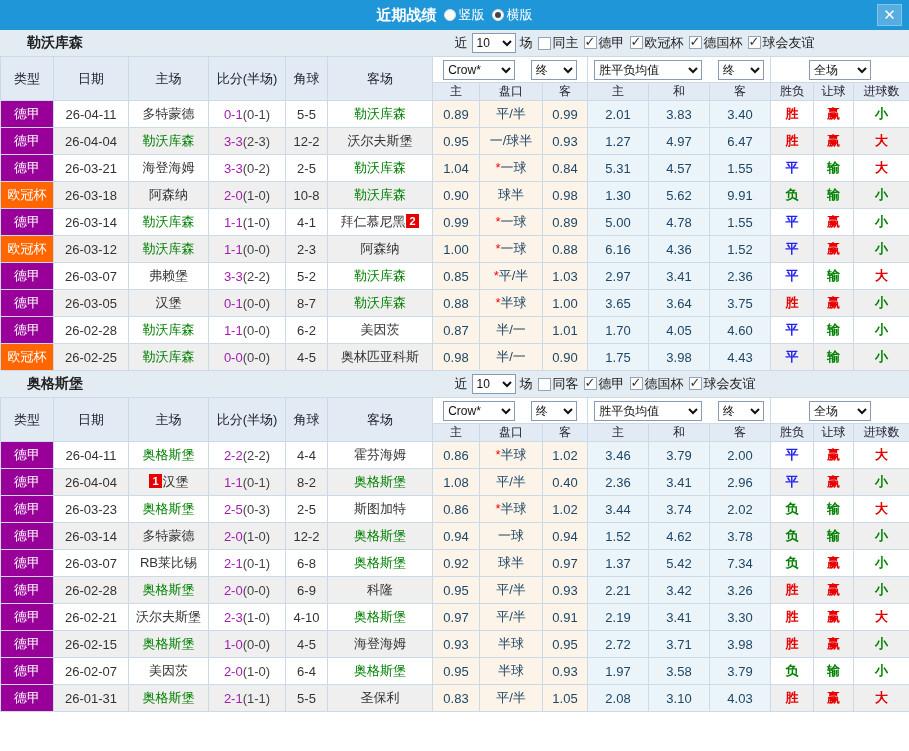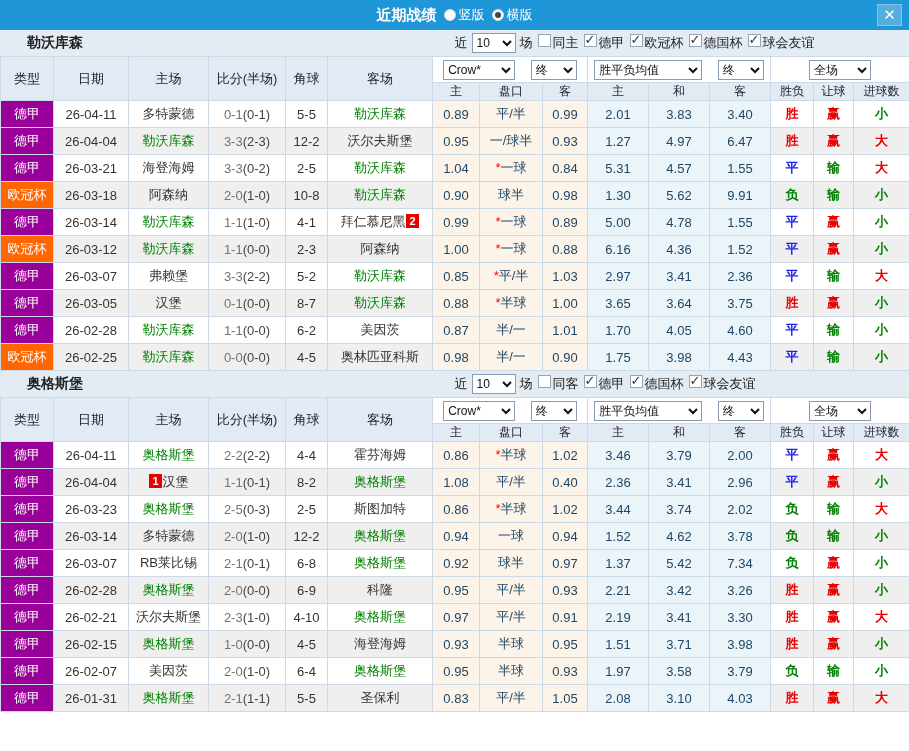--- a/index.html
+++ b/index.html
@@ -26,21 +26,21 @@
   .close-btn {
     position: absolute; right: 7px; top: 4px; width: 25px; height: 22px;
     background: #55ade0; border: 1px solid #83c4ec; color: #fff;
     font-size: 15px; font-weight: bold; line-height: 20px; text-align: center; cursor: pointer;
   }
   
   .section-header { height: 26px; background: #e4ecf3; position: relative; display: flex; align-items: center; }
   .team-name { font-weight: bold; font-size: 14px; color: #222; margin-left: 27px; }
   .filters { position: absolute; left: 50%; display: flex; align-items: center; font-size: 13px; color: #222; white-space: nowrap; }
   .filters select { margin: 0 4px; }
-  .cb-opt { display: inline-flex; margin-left: 5px; cursor: pointer; }
+  .cb-opt { display: inline-flex; align-items: center; margin-left: 5px; cursor: pointer; }
   .cb {
     width: 13px; height: 13px; background: #fff; border: 1px solid #96a5b5;
     display: inline-block; position: relative; margin-right: 2px;
   }
   .cb.checked::after {
     content: '\2713'; position: absolute; left: 0px; top: -3px;
     font-size: 13px; font-weight: bold; color: #333;
   }
   select {
     font-family: inherit; font-size: 12px; border: 1px solid #8a9bb0;
@@ -58,21 +58,21 @@
   tr.hdr-top th { height: 26px; }
   tr.hdr-top th.dd-cell { background: #fff; }
   tr.hdr-sub th { height: 15px; font-size: 12px; }
   tbody td { height: 27px; font-size: 13px; color: #333; background: #fff; }
   tbody tr:nth-child(even) td { background: #efefef; }
   tbody td.type-cell { color: #fff; }
   tbody td.odd-cell { background: #fcf4e8 !important; color: #1f4666; }
   tbody td.avg-cell { background: #eaf4f9 !important; color: #1f4666; }
   tbody td.res-cell { font-weight: bold; }
   .green-team { color: #008000; }
-  .ft-score { color: #737373; }
+  .ft-score { color: #a21caf; }
   .ht-score { color: #444; }
   .star { color: #ff0000; }
   .rc-badge {
     display: inline-block; background: #e60000; color: #fff; font-size: 11px;
     font-weight: bold; line-height: 14px; padding: 0 3px; margin: 0 1px; vertical-align: 1px;
   }
   
   .summary { height: 28px; line-height: 28px; text-align: center; font-size: 13px; color: #333; background: #fff; }
   .sum-badge { display: inline-block; background: #007a00; color: #fff; font-weight: bold; padding: 2px 7px; margin: 0 5px; line-height: 14px; }
   .sum-lbl { margin-left: 5px; }
@@ -545,21 +545,21 @@
         <tr>
           <td class="type-cell" style="background: rgb(153, 0, 153);">德甲</td>
           <td>26-02-15</td>
           <td><span class="green-team">奥格斯堡</span></td>
           <td><span class="ft-score">1-0</span><span class="ht-score">(0-0)</span></td>
           <td>4-5</td>
           <td><span>海登海姆</span></td>
           <td class="odd-cell">0.93</td>
           <td class="odd-cell"><span>半球</span></td>
           <td class="odd-cell">0.95</td>
-          <td class="avg-cell">1.51</td>
+          <td class="avg-cell">2.72</td>
           <td class="avg-cell">3.71</td>
           <td class="avg-cell">3.98</td>
           <td class="res-cell" style="color: rgb(230, 0, 0);">胜</td>
           <td class="res-cell" style="color: rgb(230, 0, 0);">赢</td>
           <td class="res-cell" style="color: rgb(0, 128, 0);">小</td>
         </tr>
         <tr>
           <td class="type-cell" style="background: rgb(153, 0, 153);">德甲</td>
           <td>26-02-07</td>
           <td><span>美因茨</span></td>

